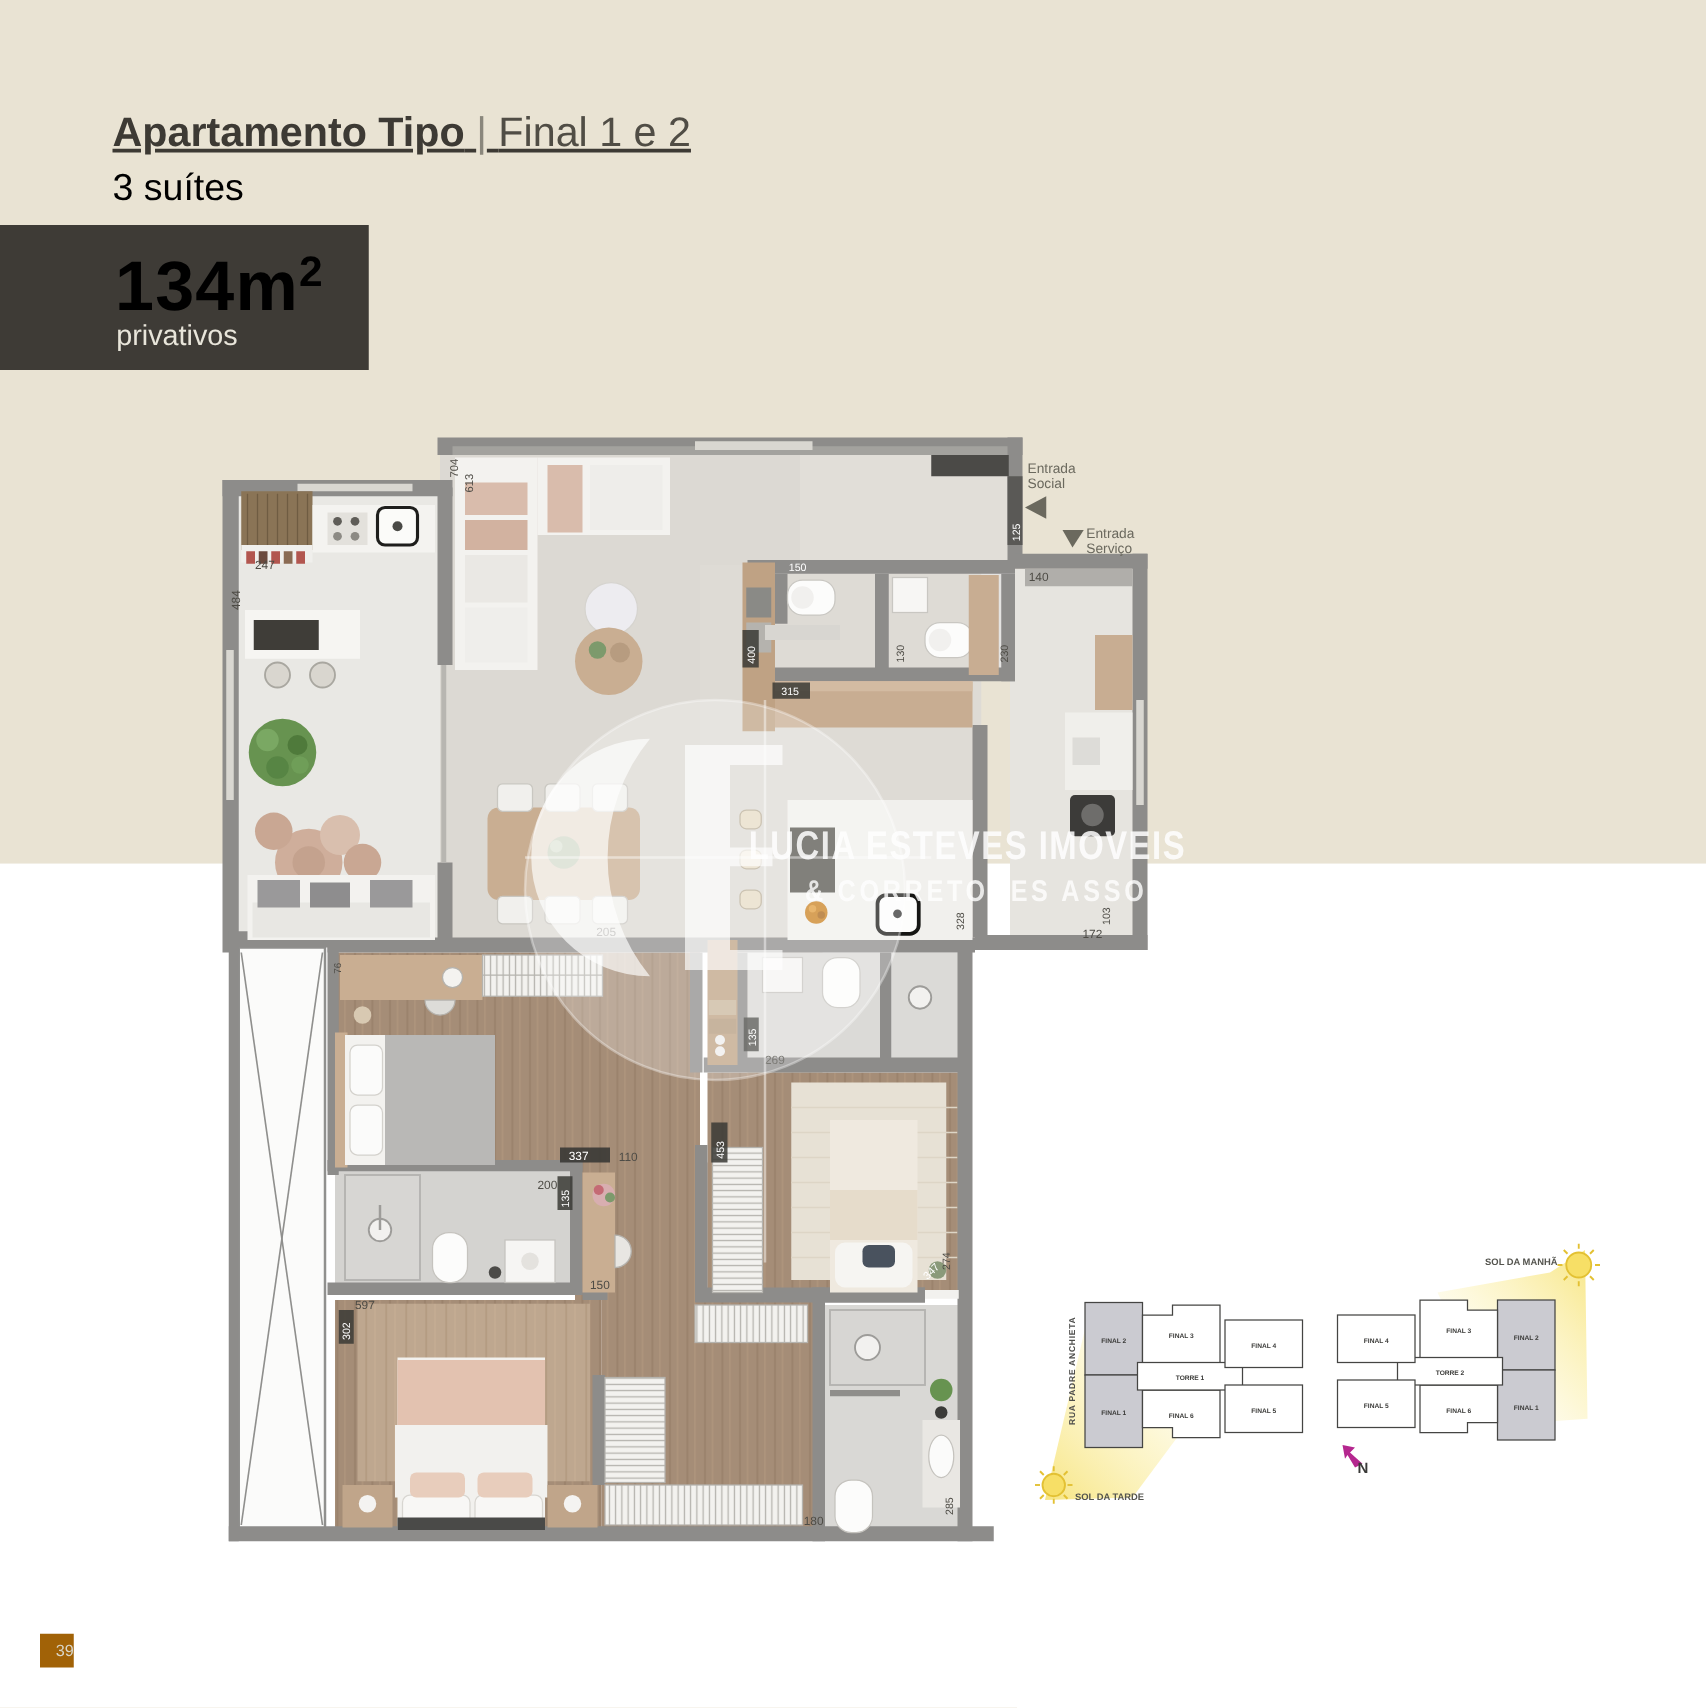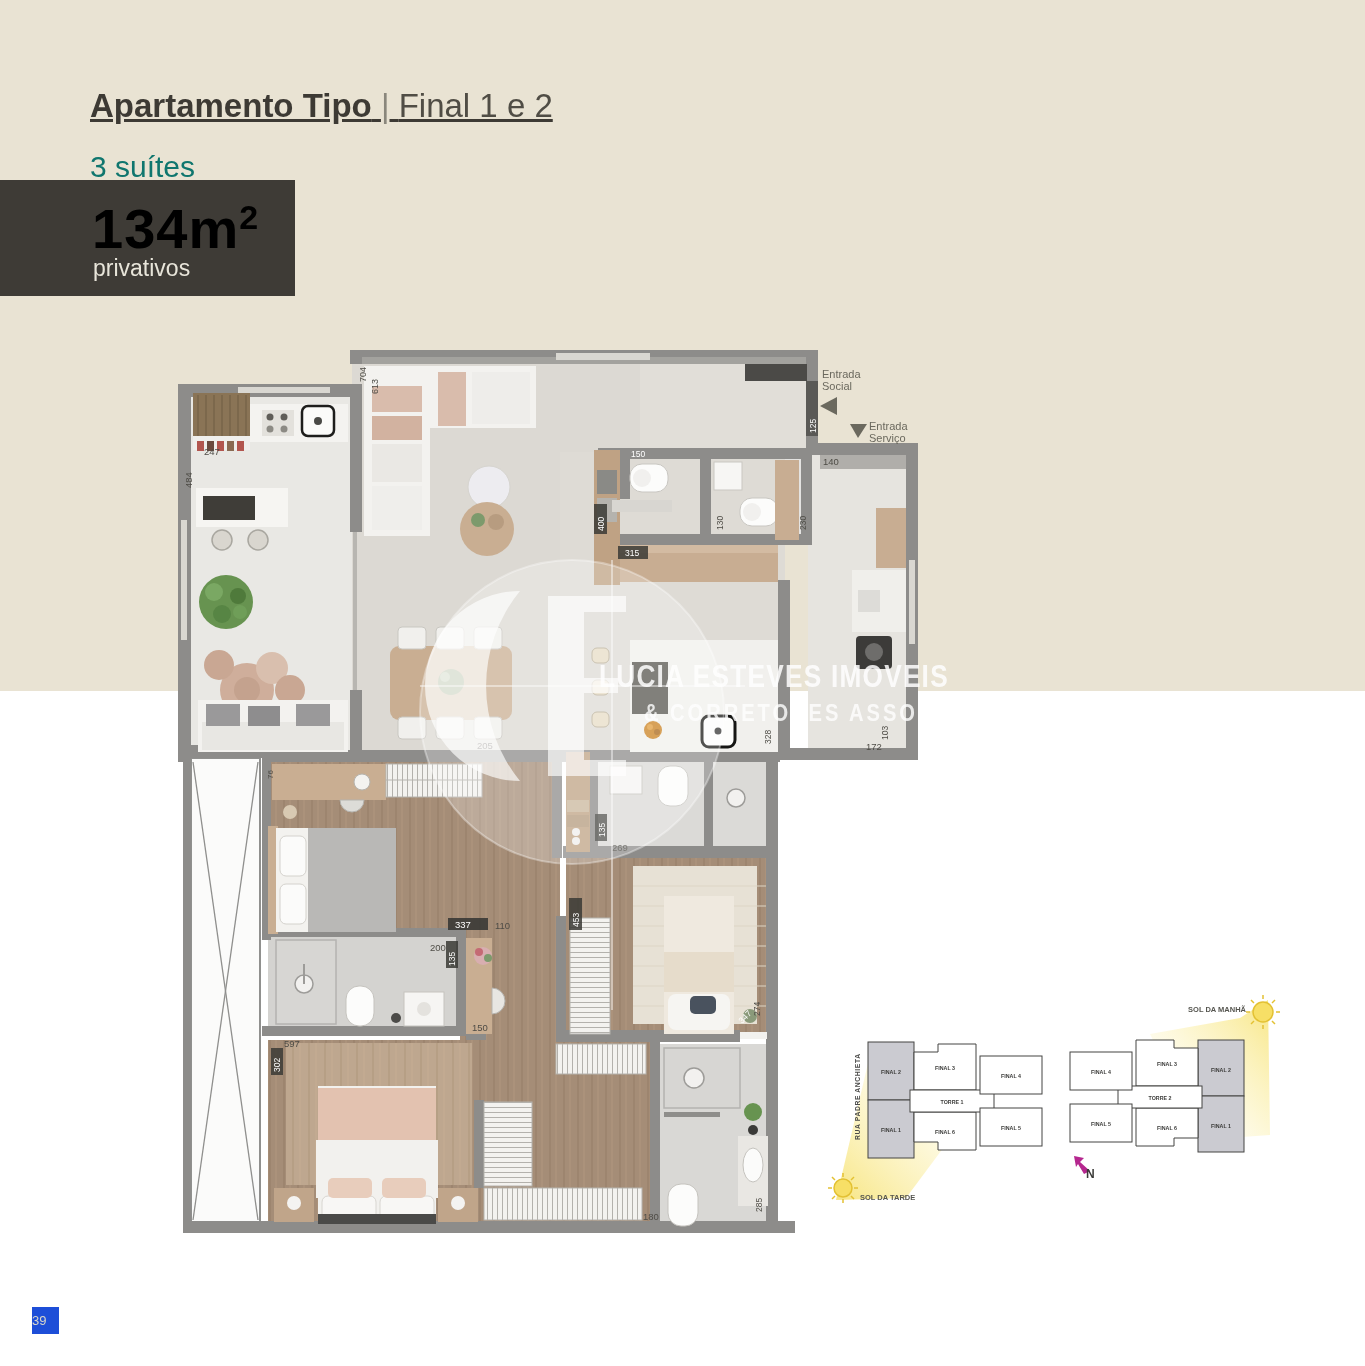--- a/index.html
+++ b/index.html
@@ -9,29 +9,29 @@
 </style>
 </head>
 <body>
 
 <div class="abs" style="left:0;top:0;width:1365px;height:691px;background:#e9e3d3;"></div>
 
 <div class="abs" style="left:0;top:691px;width:1365px;height:675px;background:#ffffff;"></div>
 
 <div class="abs" style="left:90px;top:87px;font-size:33px;color:#3d3a34;letter-spacing:0px;text-decoration:underline;"><b>Apartamento Tipo</b> <span style="color:#8a877c;font-weight:400">|</span> <span style="color:#504d45;font-weight:400">Final 1 e 2</span></div>
 
-<div class="abs" style="left:90px;top:150px;font-size:30px;color:#0f766e;">3 suítes</div>
+<div class="abs" style="left:90px;top:134px;font-size:30px;color:#000000;">3 suítes</div>
 
 <div class="abs" style="left:0;top:180px;width:295px;height:116px;background:#3e3b36;"></div>
 
 <div class="abs" style="left:92px;top:196px;font-size:56px;color:#000000;font-weight:bold;letter-spacing:1px;">134m<span style="font-size:34px;vertical-align:19px;letter-spacing:0;">2</span></div>
 
 <div class="abs" style="left:93px;top:255px;font-size:23px;color:#e8e5da;text-align:right;">privativos</div>
 
-<div class="abs" style="left:32px;top:1307px;width:27px;height:27px;background:#1d4ed8;color:#d9d6c9;font-size:13px;text-align:left;line-height:27px;">39</div>
+<div class="abs" style="left:32px;top:1307px;width:27px;height:27px;background:#a16207;color:#d9d6c9;font-size:13px;text-align:right;line-height:27px;">39</div>
 
 <svg class="abs" style="left:0;top:0;" width="1365" height="1366" viewBox="0 0 1365 1366">
   <defs>
     <pattern id="hatchV" width="5" height="10" patternUnits="userSpaceOnUse">
       <rect width="5" height="10" fill="#f3f2ef"></rect>
       <line x1="2.5" y1="0" x2="2.5" y2="10" stroke="#b3b1ac" stroke-width="1"></line>
     </pattern>
     <pattern id="hatchH" width="10" height="5" patternUnits="userSpaceOnUse">
       <rect width="10" height="5" fill="#f3f2ef"></rect>
       <line x1="0" y1="2.5" x2="10" y2="2.5" stroke="#b3b1ac" stroke-width="1"></line>

